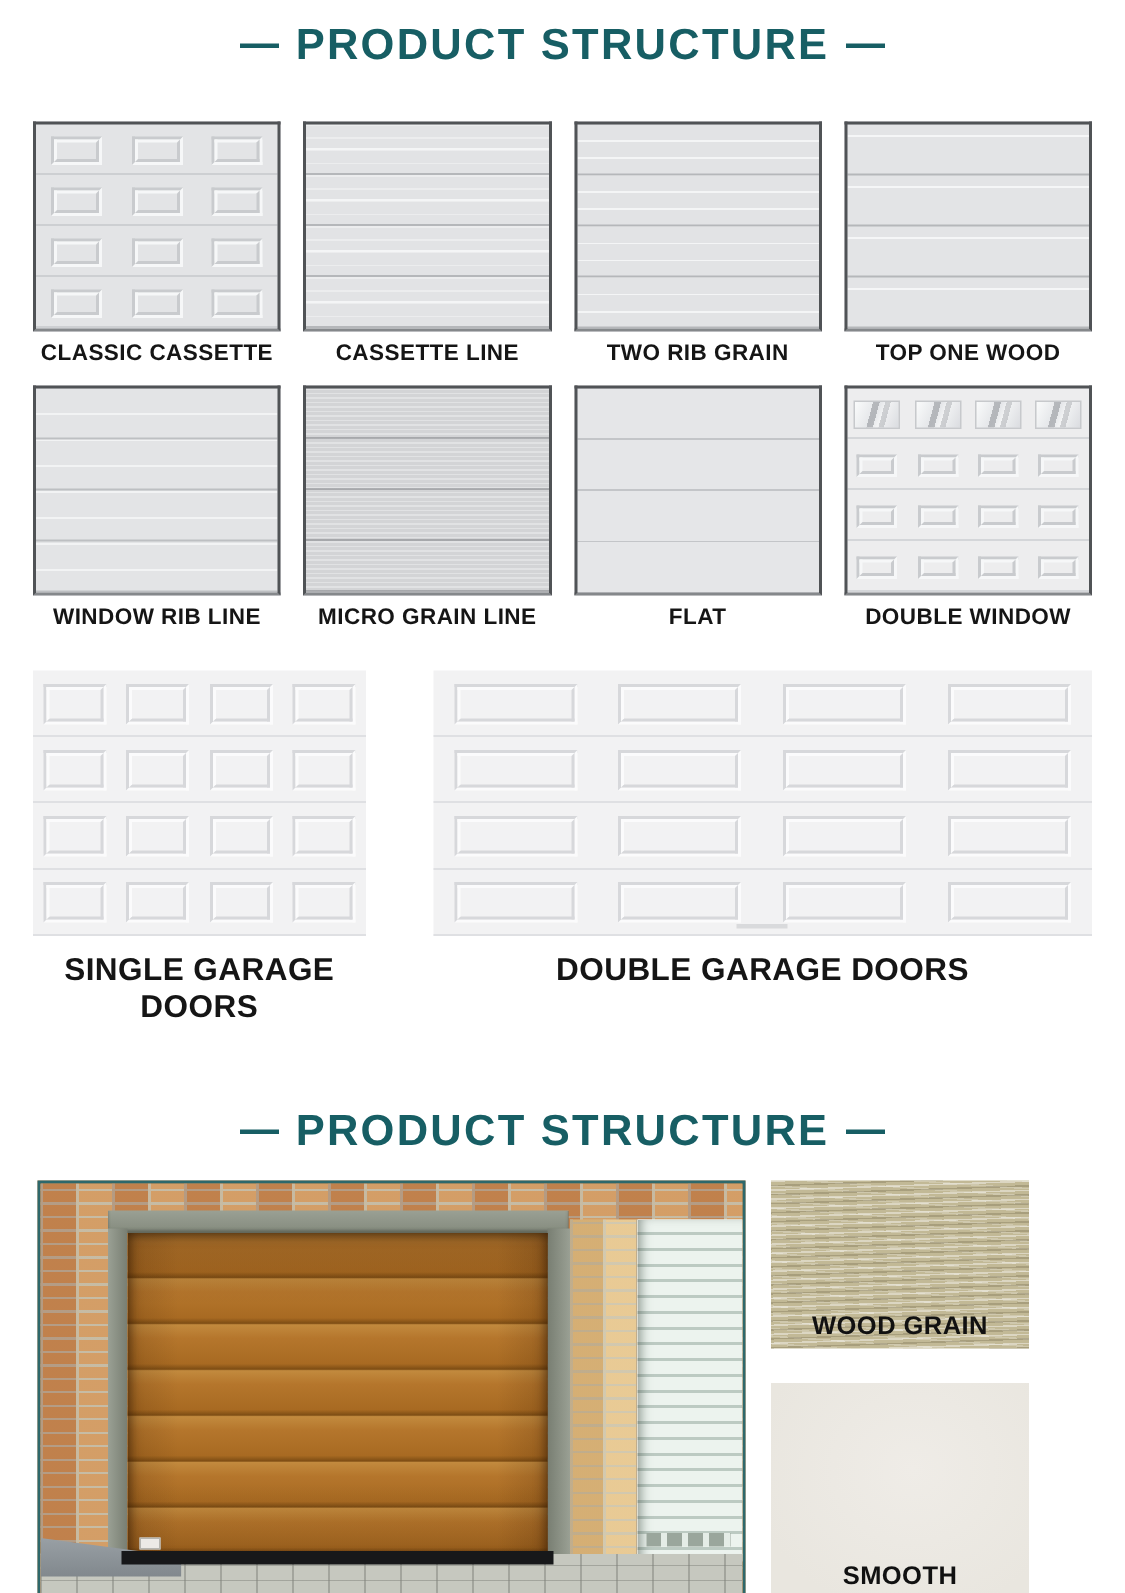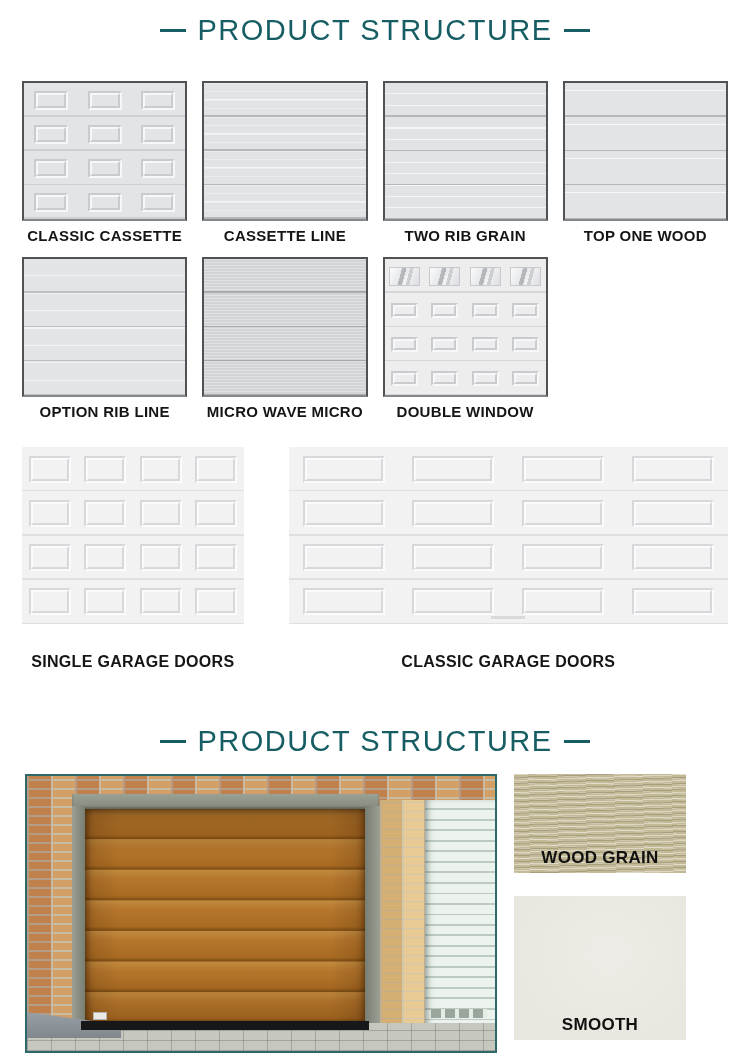--- a/index.html
+++ b/index.html
@@ -7,31 +7,31 @@
   body {
     width:750px; height:1062px; overflow:hidden;
     font-family:"Liberation Sans", sans-serif;
     margin:0 auto; position:relative;
   }
 
   
   .title-row { display:flex; align-items:center; justify-content:center; gap:11px; padding-top:14px; }
   .title-row.second { padding-top:54px; }
   .title-dash { width:26px; height:3px; background:#175e64; }
-  .title-text { font-size:29px; font-weight:400; letter-spacing:1.5px; color:#175e64; white-space:nowrap; }
+  .title-text { font-size:29px; font-weight:700; letter-spacing:1.5px; color:#175e64; white-space:nowrap; }
 
   
   .rowgrid { margin:34px 22px 0; display:grid; grid-template-columns:repeat(4,1fr); column-gap:15px; }
   .rowgrid.r2 { margin-top:12px; }
   .panel { display:flex; flex-direction:column; }
   .panel-label { text-align:center; margin-top:6px; font-size:15px; font-weight:700; letter-spacing:.3px; color:#151515; line-height:1.2; }
   .row3 { margin:26px 22px 0; display:flex; gap:45px; }
   .p-single { width:224px; }
   .p-double { width:444px; }
-  .row3 .panel-label { margin-top:28px; font-size:16px; }
+  .row3 .panel-label { margin-top:10px; font-size:21px; }
 
   
   .door {
     height:140px; position:relative;
     border:2px solid #505356; border-bottom-color:#85888b;
     background-color:#e3e4e6;
   }
   .row3 .door { height:177px; border:none; }
 
   
@@ -142,21 +142,21 @@
     background-image:
       repeating-linear-gradient(90deg, rgba(128,130,123,.5) 0 1px, transparent 1px 24px),
       repeating-linear-gradient(0deg, rgba(128,130,123,.5) 0 1px, transparent 1px 10px);
   }
   .curb { left:0; top:236px; width:94px; height:26px; background:linear-gradient(180deg,#99a0a5,#81888d);
     clip-path:polygon(0 0, 100% 48%, 100% 100%, 0 100%); }
 
   
   .swatch-col { display:flex; flex-direction:column; gap:23px; width:172px; }
   .swatch { position:relative; }
-  .swatch-wood { height:99px;
+  .swatch-wood { height:112px;
     background-color:#c2b996;
     background-image:
       repeating-linear-gradient(178deg, rgba(255,255,255,.42) 0 1px, transparent 1px 3px, rgba(112,102,72,.32) 3px 4px, transparent 4px 6px),
       repeating-linear-gradient(184deg, rgba(255,255,255,.22) 0 1px, transparent 1px 5px);
   }
   .swatch-smooth { height:144px; background:radial-gradient(ellipse at 55% 40%, #efece7 0%, #e9e6df 80%); }
   .swatch-label { position:absolute; bottom:5px; left:0; width:100%; text-align:center;
     font-size:17px; font-weight:700; letter-spacing:.3px; color:#111; }
 </style>
 </head>
@@ -196,25 +196,29 @@
   </div>
   <div class="panel">
     <div class="door d-topone"></div>
     <div class="panel-label">TOP ONE WOOD</div>
   </div>
 </div>
 
 <div class="rowgrid r2">
   <div class="panel">
     <div class="door d-midrib"></div>
-    <div class="panel-label">OPTION RIB LINE</div>
+    <div class="panel-label">WINDOW RIB LINE</div>
   </div>
   <div class="panel">
     <div class="door d-micro"></div>
-    <div class="panel-label">MICRO WAVE MICRO</div>
+    <div class="panel-label">MICRO GRAIN LINE</div>
+  </div>
+  <div class="panel">
+    <div class="door d-flat"></div>
+    <div class="panel-label">FLAT</div>
   </div>
   <div class="panel">
     <div class="door d-option">
         <div class="win"></div>
         <div class="win"></div>
         <div class="win"></div>
         <div class="win"></div>
         <div class="cas"></div>
         <div class="cas"></div>
         <div class="cas"></div>
@@ -266,21 +270,21 @@
         <div class="cas"></div>
         <div class="cas"></div>
         <div class="cas"></div>
         <div class="cas"></div>
         <div class="cas"></div>
         <div class="cas"></div>
         <div class="cas"></div>
         <div class="cas"></div>
         <div class="cas"></div>
       </div>
-    <div class="panel-label">CLASSIC GARAGE DOORS</div>
+    <div class="panel-label">DOUBLE GARAGE DOORS</div>
   </div>
 </div>
 
 <div class="title-row second">
   <span class="title-dash"></span>
   <span class="title-text">PRODUCT STRUCTURE</span>
   <span class="title-dash"></span>
 </div>
 
 <div class="photo-row">

